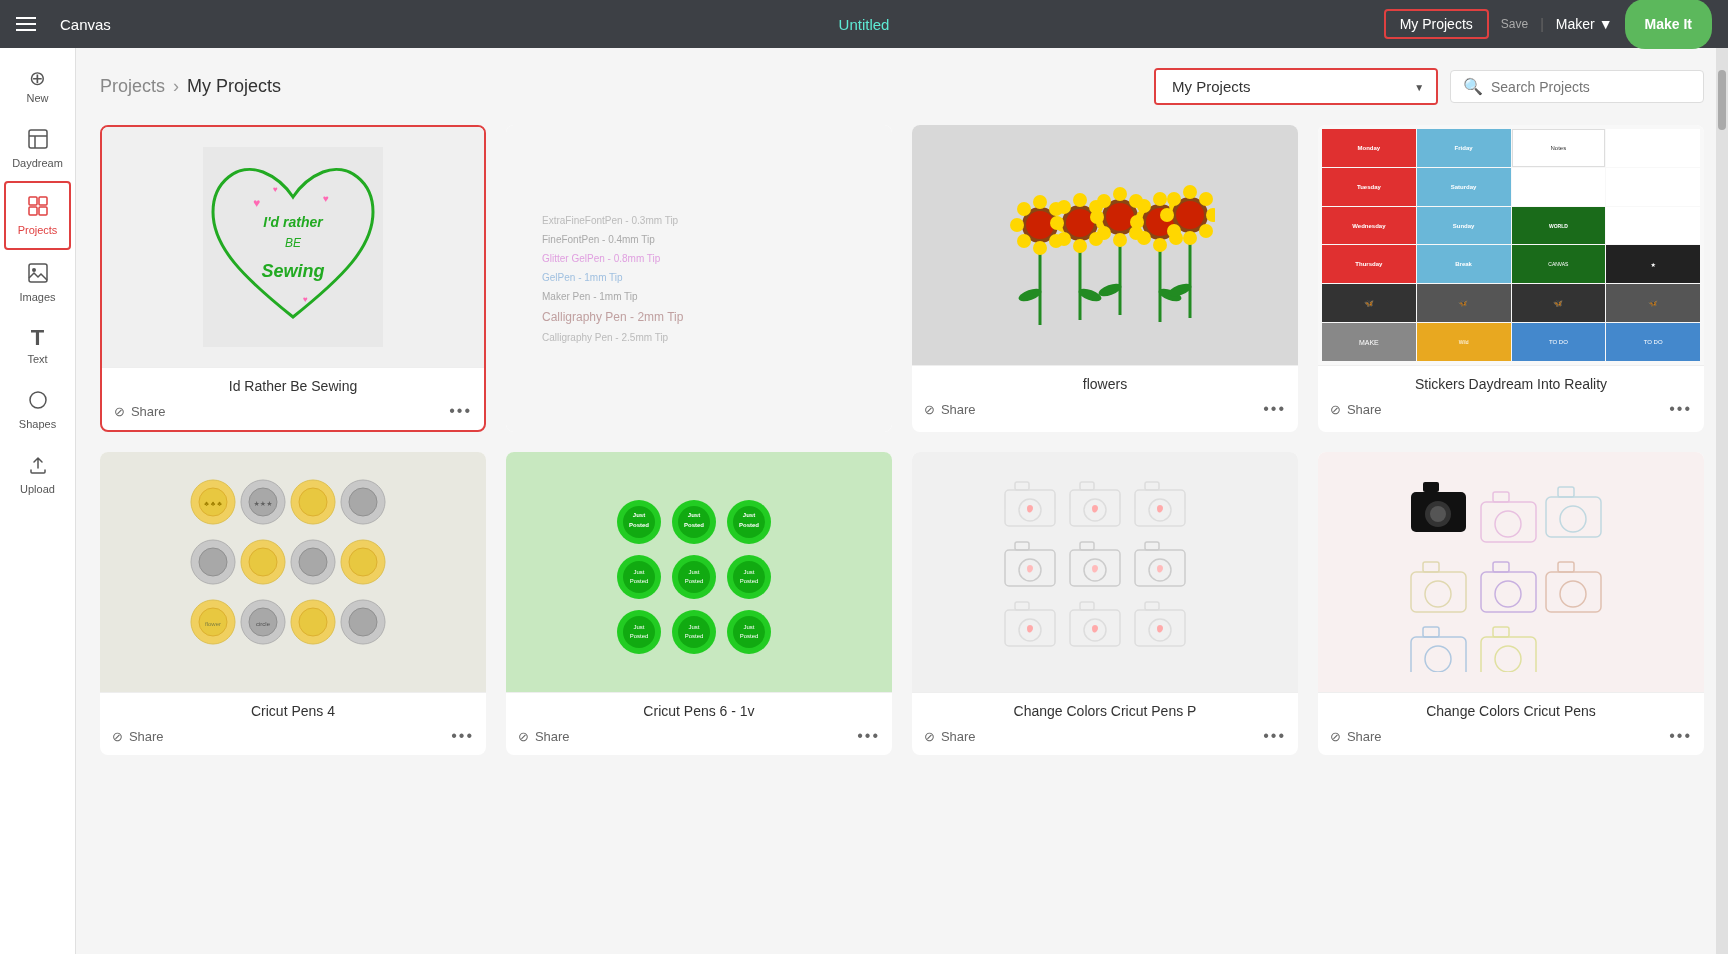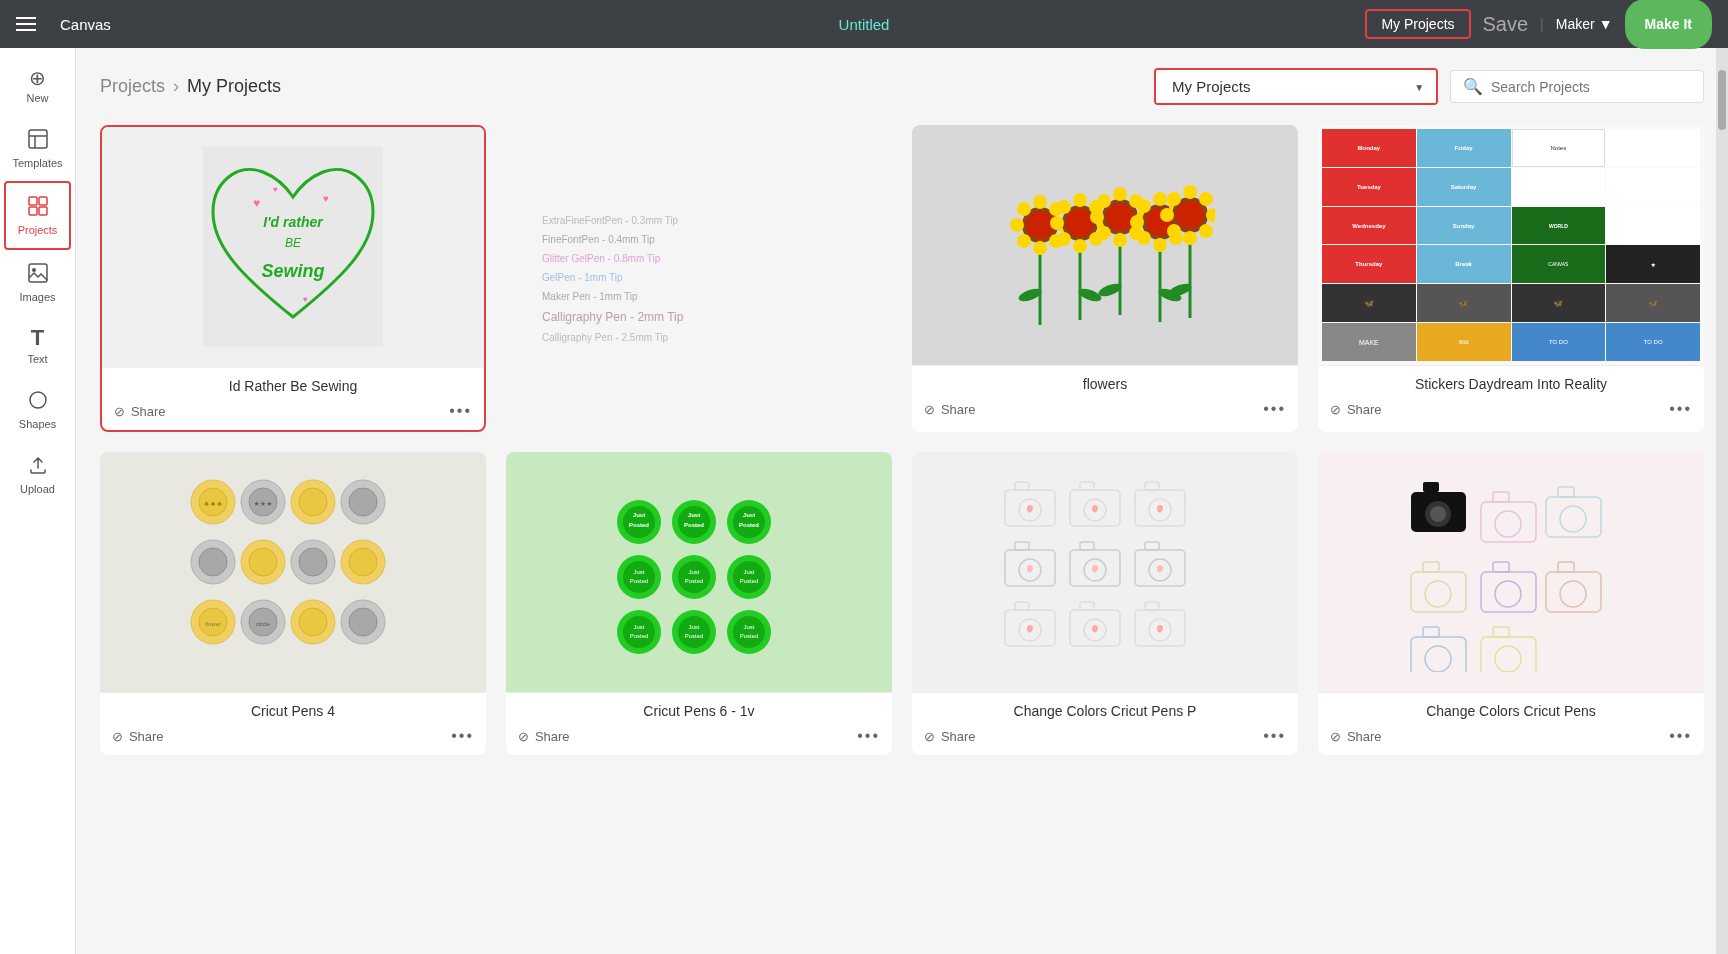--- a/index.html
+++ b/index.html
@@ -36,21 +36,21 @@
     .btn-my-projects {
       background: transparent;
       border: 2px solid #e04040;
       color: #fff;
       padding: 5px 14px;
       border-radius: 4px;
       font-size: 14px;
       cursor: pointer;
     }
     .topbar-save {
-      color: #aaa; font-size: 20px; text-align: right;
+      color: #aaa; font-size: 12px; text-align: right;
     }
     .topbar-divider {
       color: #666; font-size: 14px;
     }
     .btn-maker {
       background: transparent;
       border: none;
       color: #fff;
       font-size: 14px;
       cursor: pointer;
@@ -275,21 +275,21 @@
     <span class="sidebar-icon">⊕</span>
     <span class="sidebar-label">New</span>
   </div>
   <div class="sidebar-item">
     <span class="sidebar-icon">
       <svg width="22" height="22" viewBox="0 0 22 22">
           <rect x="2" y="2" width="18" height="18" rx="2" fill="none" stroke="#555" stroke-width="1.5"></rect>
           <path d="M2 8h18M8 8v12" stroke="#555" stroke-width="1.5"></path>
         </svg>
     </span>
-    <span class="sidebar-label">Templates</span>
+    <span class="sidebar-label">Daydream</span>
   </div>
   <div class="sidebar-item active">
     <span class="sidebar-icon">
       <svg width="22" height="22" viewBox="0 0 22 22">
           <rect x="2" y="2" width="8" height="8" rx="1" fill="none" stroke="#e04040" stroke-width="1.5"></rect>
           <rect x="12" y="2" width="8" height="8" rx="1" fill="none" stroke="#e04040" stroke-width="1.5"></rect>
           <rect x="2" y="12" width="8" height="8" rx="1" fill="none" stroke="#e04040" stroke-width="1.5"></rect>
           <rect x="12" y="12" width="8" height="8" rx="1" fill="none" stroke="#e04040" stroke-width="1.5"></rect>
         </svg>
     </span>

